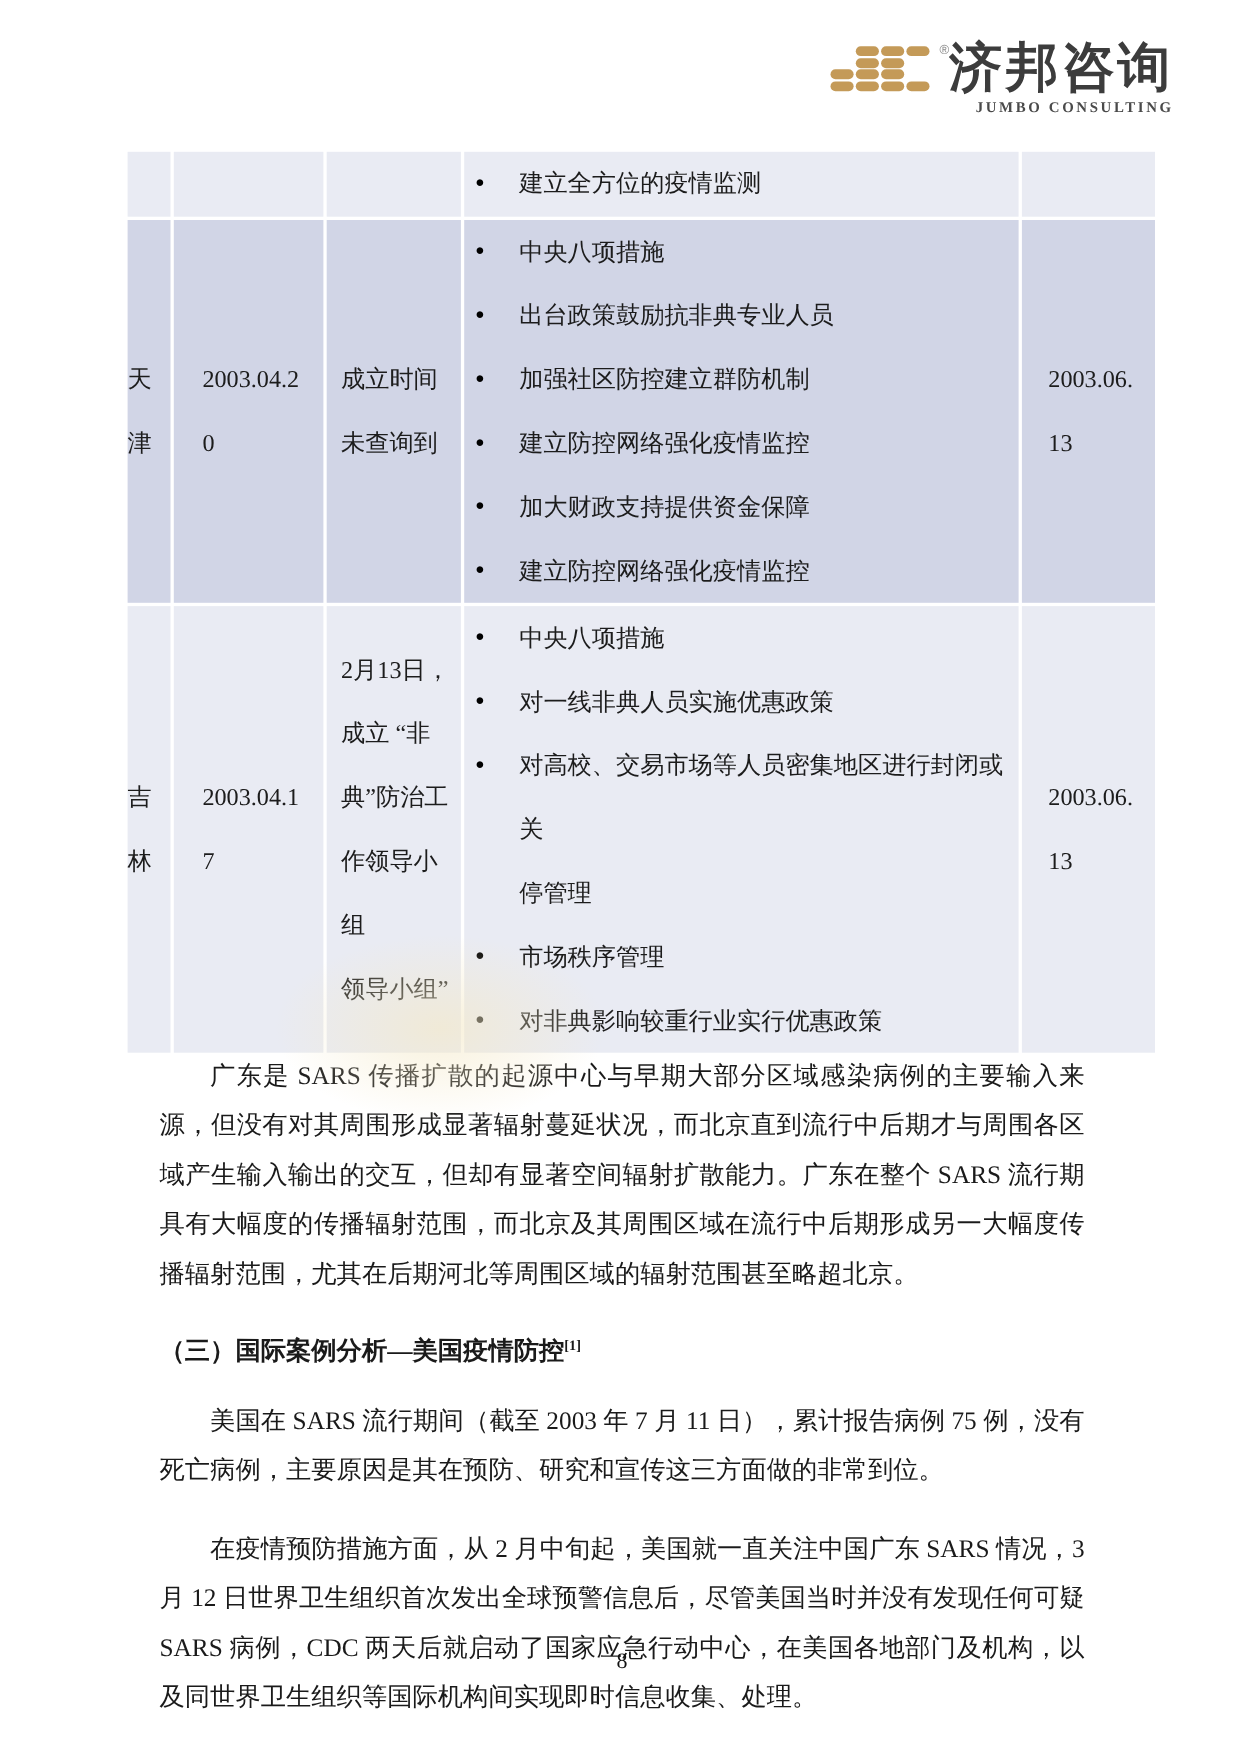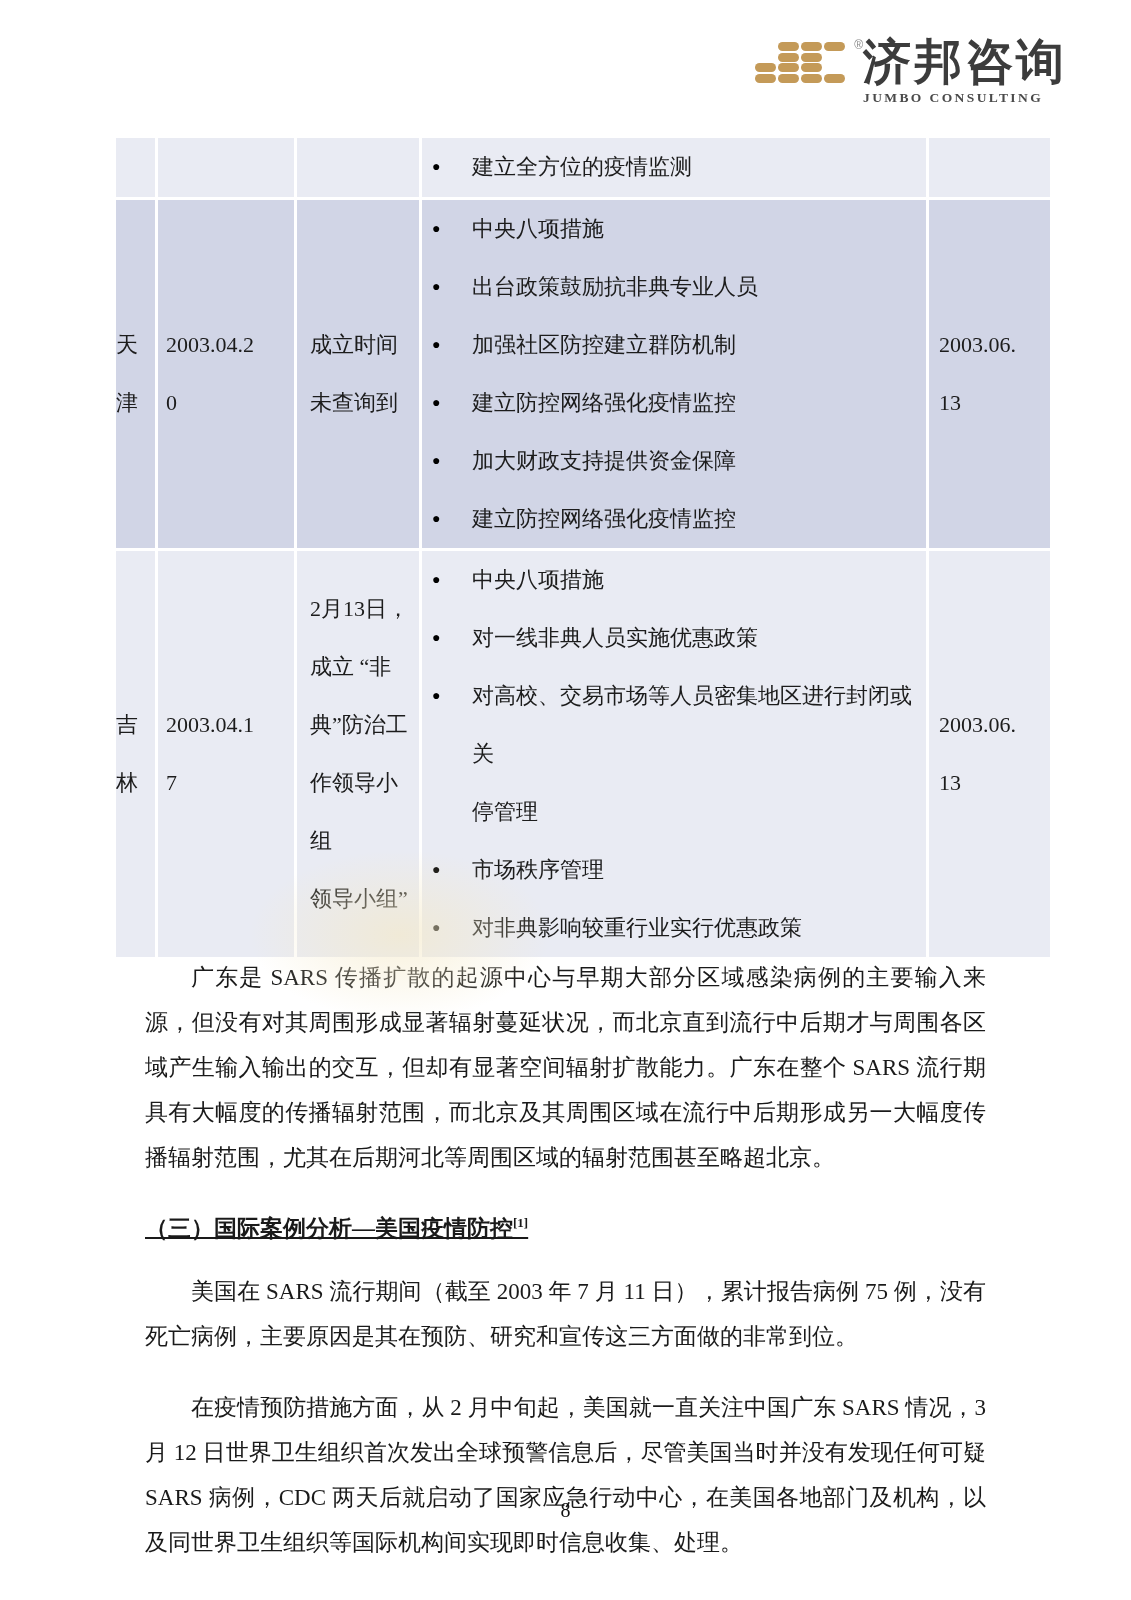--- a/index.html
+++ b/index.html
@@ -13,50 +13,50 @@
   }
   
   .header { display:flex; justify-content:flex-end; padding:36px 64px 0 0; }
   .logo { display:flex; align-items:flex-start; }
   .logo-mark { position:relative; display:grid; grid-template-columns:repeat(4,23px); grid-auto-rows:10.5px; margin-top:6px; }
   .logo-mark .pill { width:21px; height:9px; border-radius:4.5px; background:#c49a58; }
   .logo-mark .off { visibility:hidden; }
   .logo-mark .reg { position:absolute; right:-16px; top:-4px; font-size:12px; color:#8a8a8a; font-family:"Liberation Sans",sans-serif; }
   .logo-text { margin-left:16px; }
   .brand-cn { font-size:48px; font-weight:bold; color:#3c3c3c; letter-spacing:3px; line-height:1.1; }
-  .brand-en { font-size:13.5px; font-weight:bold; color:#4a4a4a; letter-spacing:2.4px; margin-top:1px; font-family:"Liberation Serif",serif; }
+  .brand-en { font-size:13.5px; font-weight:bold; color:#4a4a4a; letter-spacing:2.4px; margin-top:1px; font-family:"Liberation Serif",serif;text-align:right; }
   
   .table { margin:32px 0 0 83px; }
   .trow { display:grid; grid-template-columns:72px 136px 122px 504px 121px; column-gap:3px; margin-bottom:3px; }
   .trow.light .cell { background:#e9ebf3; }
   .trow.dark  .cell { background:#d1d5e6; }
   .row-h-top { height:59px; }
   .row-h-big { height:348px; }
   .cell {
     display:flex; flex-direction:column; justify-content:center;
     font-size:22px; line-height:58px; white-space:pre-line; color:#1c1c1c;
   }
   .c-province { align-items:center;margin-left:33px; }
-  .c-start { padding-left:8px; }
+  .c-start { padding-left:26px; }
   .c-est   { padding-left:13px; }
-  .c-end   { padding-left:10px; }
+  .c-end   { padding-left:24px; }
   .c-measures { padding-left:10px; }
   .measure { display:flex; align-items:flex-start; }
   .bullet { flex:0 0 14px; margin-right:26px; font-size:14px; line-height:58px; color:#000; }
   .measure .mtext { flex:1; padding-right:4px; }
   
   .watermark {
     position:absolute; left:250px; top:850px; width:300px; height:170px;
     background:radial-gradient(closest-side, rgba(244,233,200,0.65), rgba(244,233,200,0));
     border-radius:50%; pointer-events:none;
   }
   
   .content { margin:56px 145px 0 145px; }
   .para { font-size:23px; line-height:45px; text-align:justify; text-indent:2em; margin:0 0 26px 0; }
-  .heading { font-size:23px; font-weight:bold; margin:4px 0 24px 0; line-height:34px;text-decoration:underline; }
+  .heading { font-size:23px; font-weight:bold; margin:4px 0 24px 0; line-height:34px; }
   .heading sup { font-size:13px; }
   
   .page-number { position:absolute; left:0; right:0; bottom:78px; text-align:center; font-size:20px; color:#111; }
 </style>
 </head>
 <body>
 
 <div class="header">
   <div class="logo">
     <div class="logo-mark">

